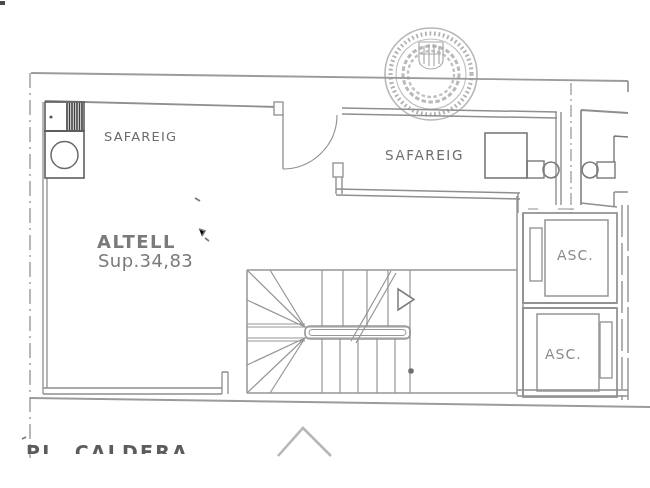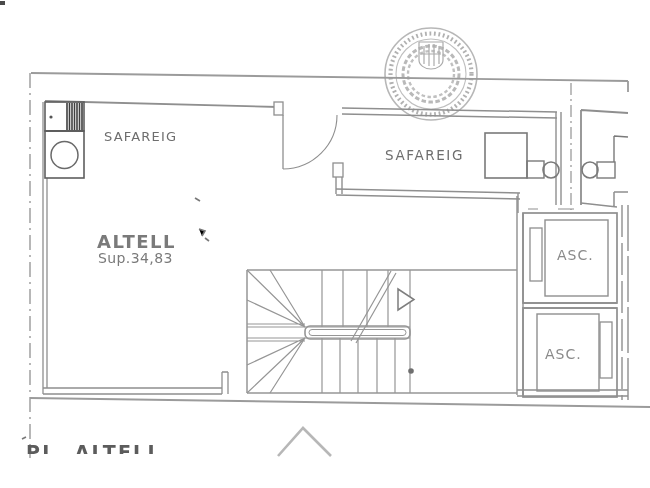--- a/index.html
+++ b/index.html
@@ -13,21 +13,21 @@
   svg{position:absolute;left:0;top:0;}
   .lbl{
     position:absolute;
     color:#6e6e6e;
     white-space:nowrap;
     user-select:none;
   }
   .lbl-safareig{left:104px;top:129px;font-size:13px;letter-spacing:1.2px;}
   .lbl-caldera{left:385px;top:147px;font-size:13.5px;letter-spacing:1.6px;}
   .lbl-altell{left:97px;top:231px;font-size:18px;letter-spacing:1.5px;color:#7a7a7a;font-weight:bold;}
-  .lbl-sup{left:98px;top:250px;font-size:14px;letter-spacing:.4px;color:#7a7a7a;}
+  .lbl-sup{left:98px;top:250px;font-size:18px;letter-spacing:.4px;color:#7a7a7a;}
   .lbl-asc1{left:557px;top:247px;font-size:14px;letter-spacing:1px;color:#8a8a8a;}
   .lbl-asc2{left:545px;top:346px;font-size:14px;letter-spacing:1px;color:#8a8a8a;}
   .lbl-title{
     left:26px;top:441px;
     width:175px;height:13px;
     overflow:hidden;
     font-size:19px;font-weight:bold;letter-spacing:2.2px;
     color:#5c5c5c;
   }
 </style>
@@ -141,15 +141,15 @@
   <div class="lbl lbl-caldera">SAFAREIG</div>
 
   <div class="lbl lbl-altell">ALTELL</div>
 
   <div class="lbl lbl-sup">Sup.34,83</div>
 
   <div class="lbl lbl-asc1">ASC.</div>
 
   <div class="lbl lbl-asc2">ASC.</div>
 
-  <div class="lbl lbl-title">PL. ALTELL</div>
+  <div class="lbl lbl-title">PL. CALDERA</div>
 
 </div>
 
 </body></html>

